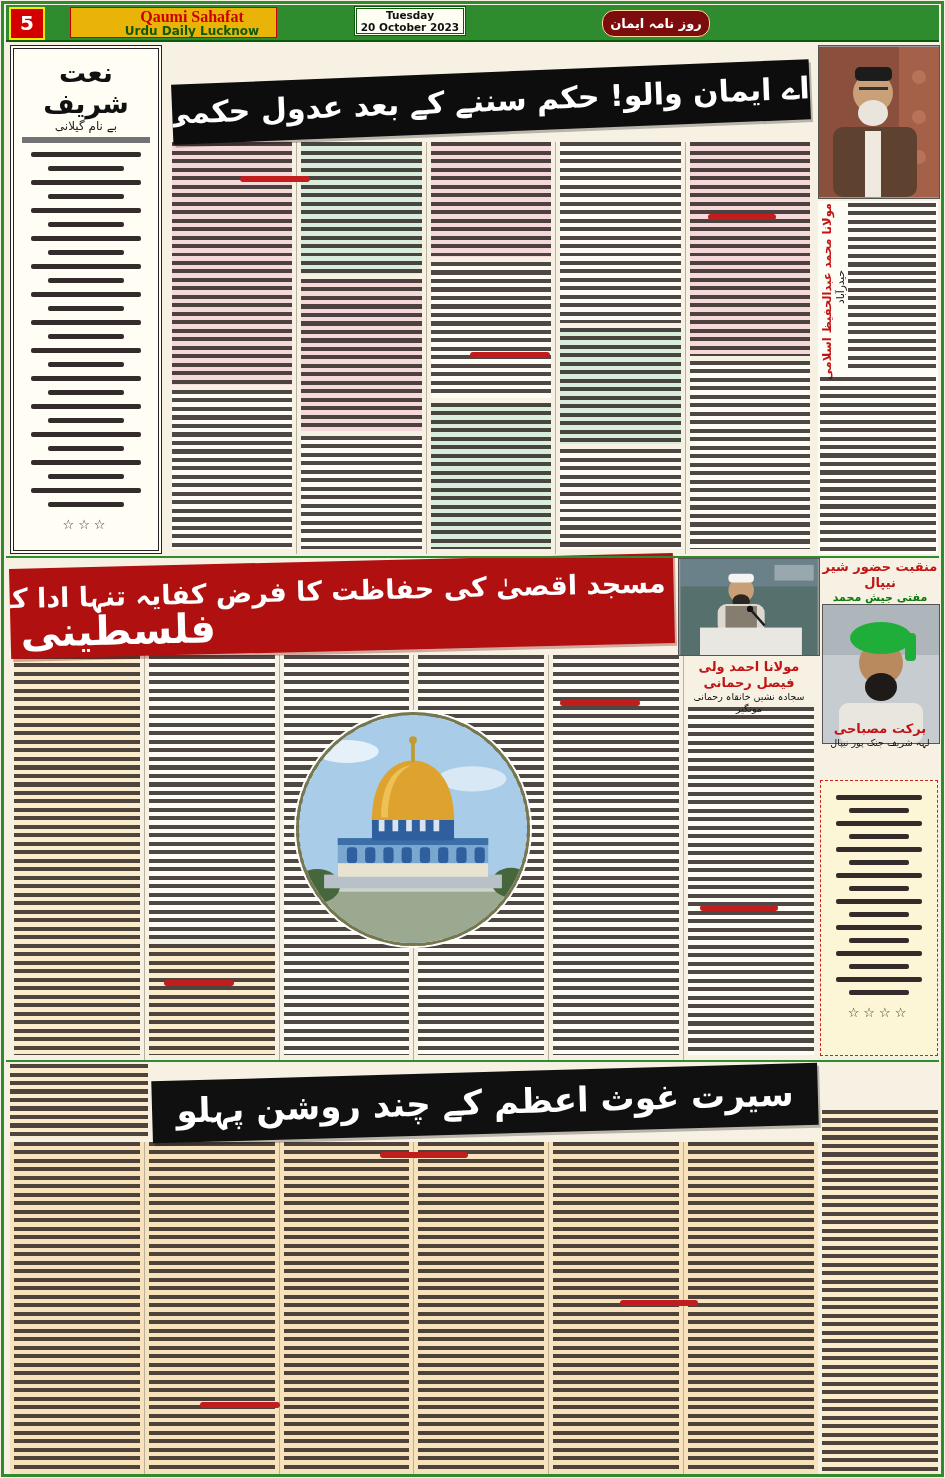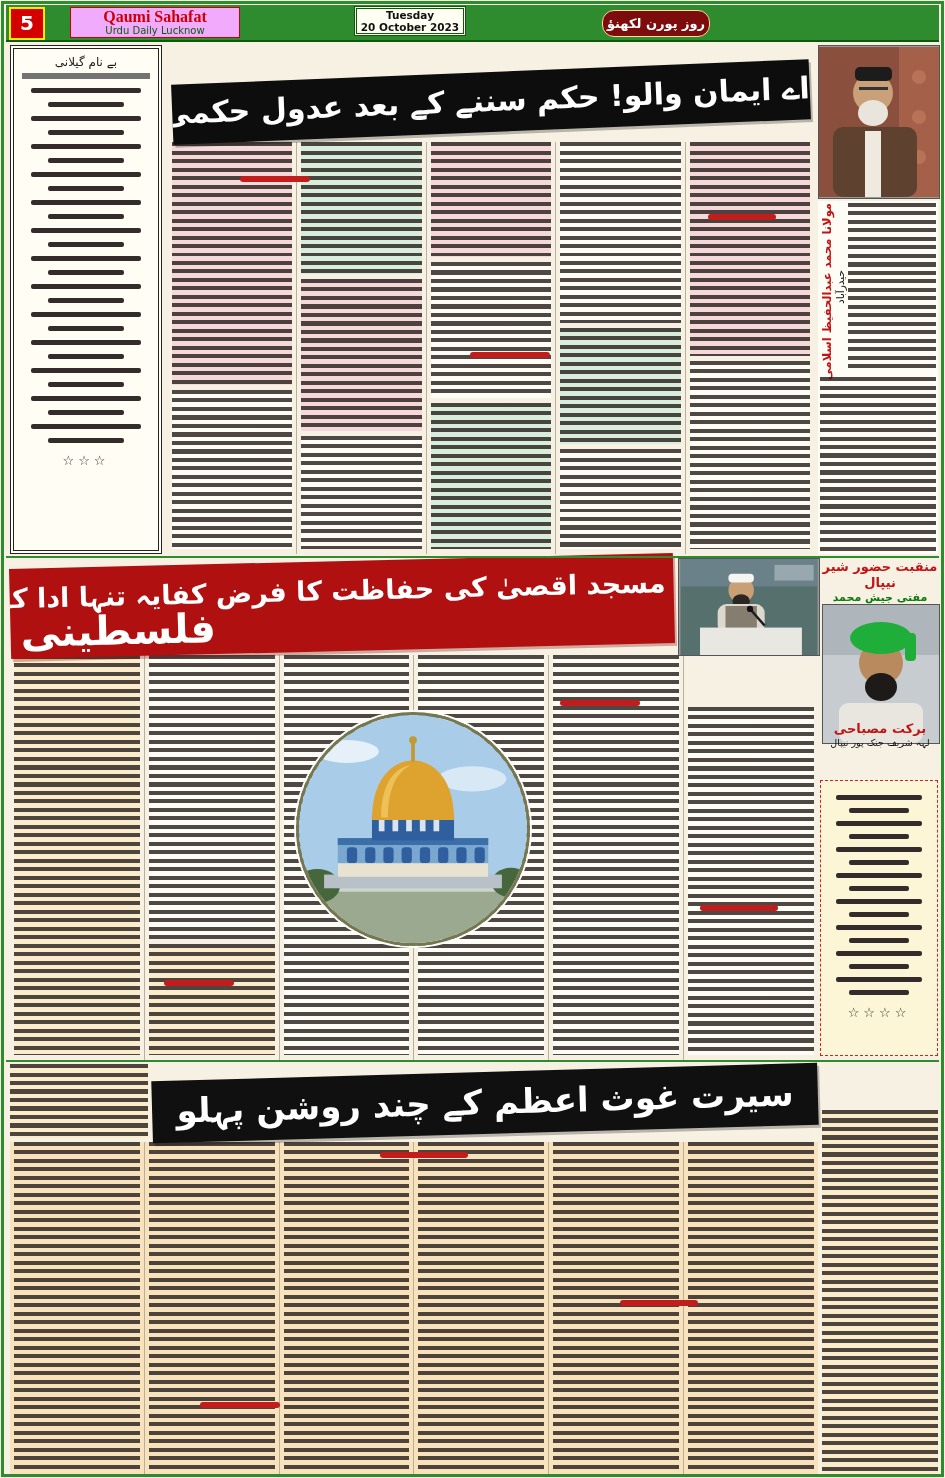--- a/index.html
+++ b/index.html
@@ -13,24 +13,24 @@
   .bg-pink{background-color:#f7d8d8;}
   .bg-green{background-color:#d9eeda;}
   .bg-white{background-color:#fdfcf5;}
   .bg-cream{background-color:#fbeccb;}
   .abs{position:absolute;}
   
   .masthead{position:absolute;left:6px;top:5px;width:933px;height:35px;background:#2e8b2e;
             border-bottom:2px solid #0a5a0a;z-index:10;}
   .pageno{position:absolute;left:3px;top:2px;width:32px;height:29px;background:#d40000;
           border:2px solid #ffe900;color:#fff;font-weight:bold;font-size:20px;text-align:center;line-height:29px;}
-  .brand{position:absolute;left:64px;top:2px;width:168px;height:29px;background:#f0abfc;
-         border:1.5px solid #c00;text-align:center;}
+  .brand{position:absolute;left:64px;top:2px;width:168px;height:29px;background:#eab308;
+         border:1.5px solid #c00;text-align:center;padding-left:37px;}
   .brand-title{color:#c00;font-weight:bold;font-size:16px;line-height:18px;font-family:"Liberation Serif",serif;}
-  .brand-sub{color:#0a5a0a;font-weight:normal;font-size:10px;line-height:10px;}
+  .brand-sub{color:#0a5a0a;font-weight:bold;font-size:12px;line-height:10px;}
   .datebox{position:absolute;left:348px;top:1px;width:112px;height:30px;background:#fffef2;
            border:3px double #0a5a0a;text-align:center;box-sizing:border-box;}
   .datebox div{font-size:10.5px;font-weight:bold;line-height:12px;color:#111;}
   .edition{position:absolute;left:596px;top:5px;width:106px;height:25px;background:#7d0d0d;color:#fff;
            border-radius:12px;text-align:center;font-size:13px;line-height:25px;font-weight:bold;border:1px solid #ffd9a0;}
   .mast-ur{position:absolute;right:10px;top:1px;color:#fff;font-weight:bold;font-size:26px;line-height:33px;
            text-shadow:1px 1px 0 #0a5a0a;}
   
   .naat{position:absolute;left:10px;top:45px;width:152px;height:509px;background:#fffdf4;
         border:4px double #222;box-sizing:border-box;padding:6px 8px;z-index:4;}
@@ -87,24 +87,25 @@
   <header class="masthead">
     <div class="pageno">5</div>
     <div class="brand">
       <div class="brand-title">Qaumi Sahafat</div>
       <div class="brand-sub">Urdu Daily Lucknow</div>
     </div>
     <div class="datebox">
       <div>Tuesday</div>
       <div>20 October 2023</div>
     </div>
-    <div class="edition urdu">روز پورن لکھنؤ</div>
+    <div class="edition urdu">روز نامہ ایمان</div>
   </header>
 
   <aside class="naat">
+    <h2 class="naat-title urdu">نعت شریف</h2>
     <div class="naat-poet urdu">بے نام گیلانی</div>
     <div>
         <div class="pline w86"></div>
         <div class="pline w60"></div>
         <div class="pline w86"></div>
         <div class="pline w60"></div>
         <div class="pline w86"></div>
         <div class="pline w60"></div>
         <div class="pline w86"></div>
         <div class="pline w60"></div>
@@ -207,20 +208,24 @@
       <rect x="49" y="15" width="26" height="9" rx="4" fill="#f4f4f2"></rect>
       <ellipse cx="62" cy="43" rx="9" ry="7" fill="#2c2622"></ellipse>
       <rect x="38" y="46" width="48" height="30" rx="9" fill="#ddd8ce"></rect>
       <rect x="46" y="48" width="32" height="28" fill="#857d6f"></rect>
       <rect x="20" y="70" width="104" height="28" fill="#e9e7e1"></rect>
       <line x1="72" y1="52" x2="86" y2="68" stroke="#1d1d1d" stroke-width="2.5"></line>
       <circle cx="71" cy="51" r="3.2" fill="#111"></circle>
     </svg>
   </div>
 
+  <div class="abs" style="left:682px;top:659px;width:134px;z-index:4;">
+    <div class="byline1 urdu">مولانا احمد ولی فیصل رحمانی</div>
+    <div class="byline2 urdu">سجادہ نشیں خانقاہ رحمانی مونگیر</div>
+  </div>
 
   <div class="colrow" style="left:10px;top:655px;width:808px;height:405px;z-index:2;">
     <div class="col">
       <div class="tint sim bg-cream fill"></div>
     </div>
     <div class="col">
       <div class="tint sim bg-white" style="height:70%;"></div>
       <div class="tint sim bg-cream fill"></div>
     </div>
     <div class="col">

